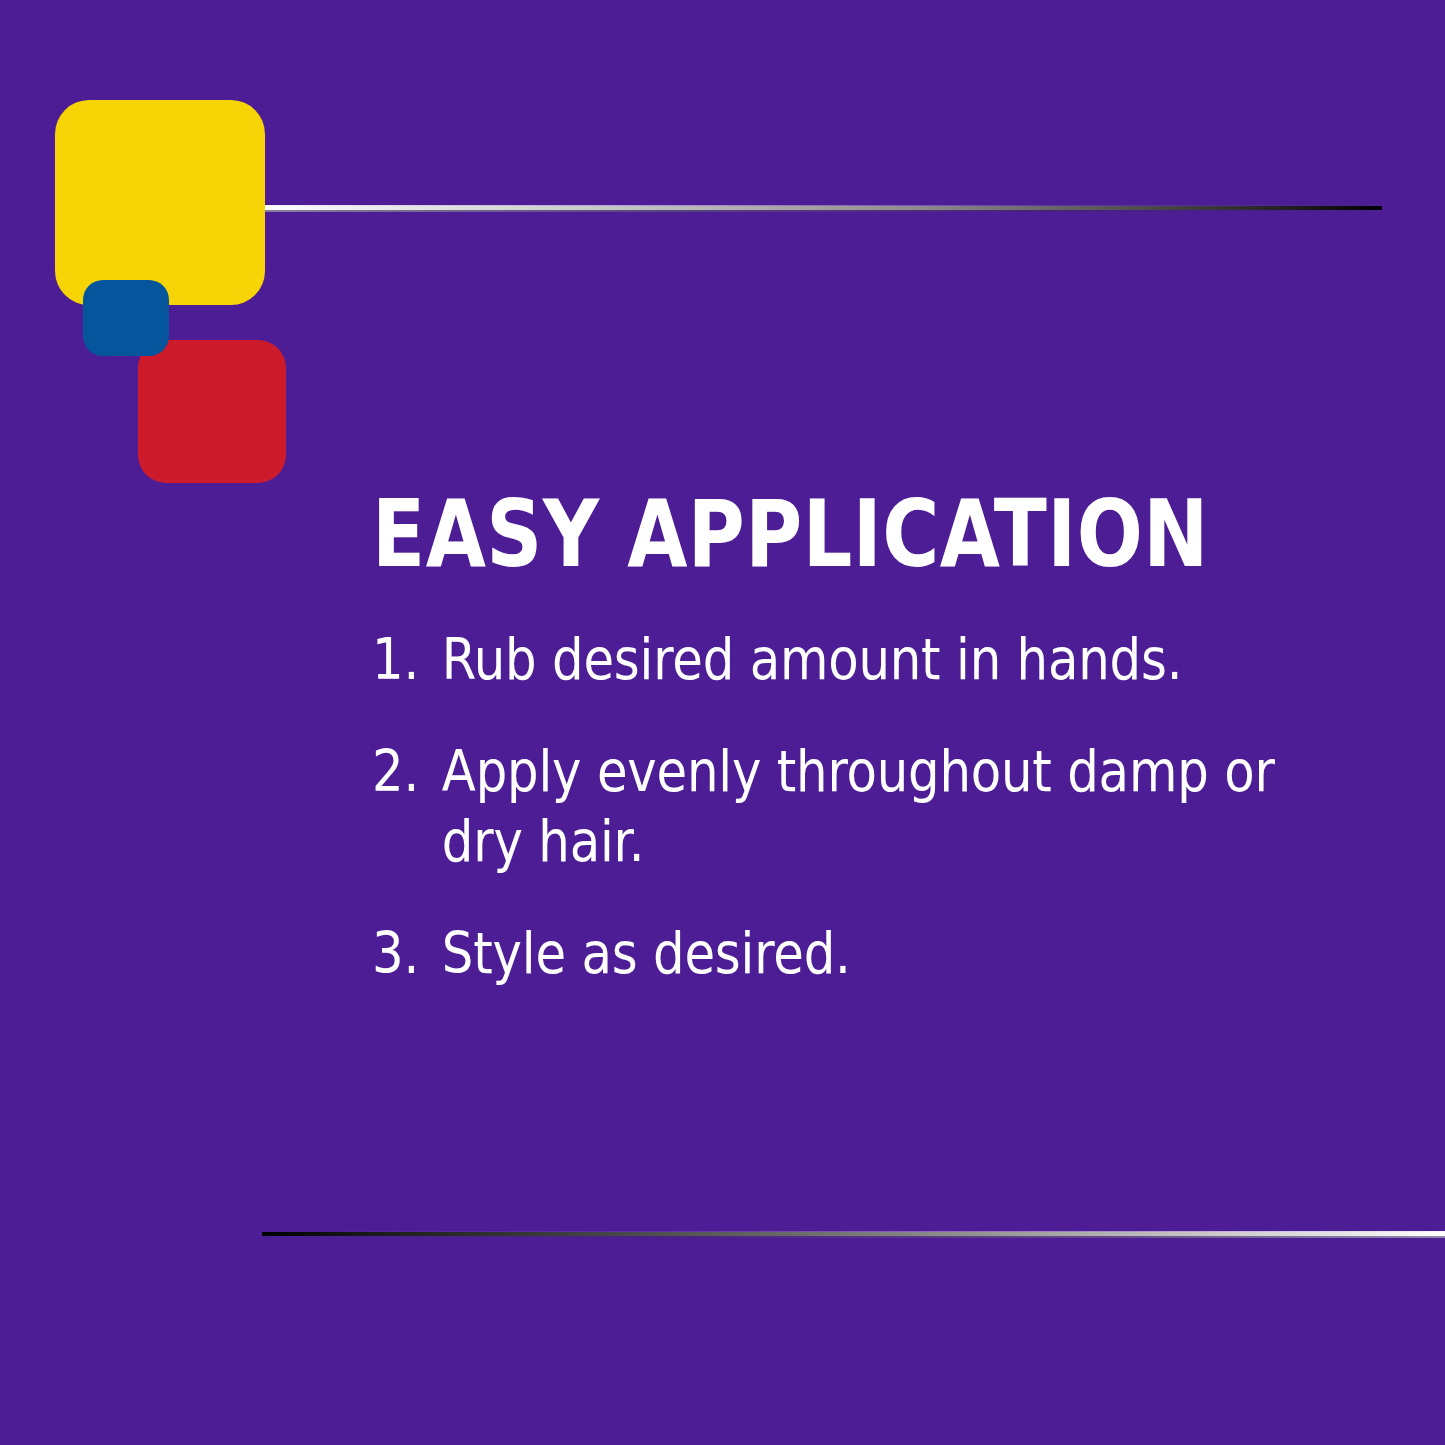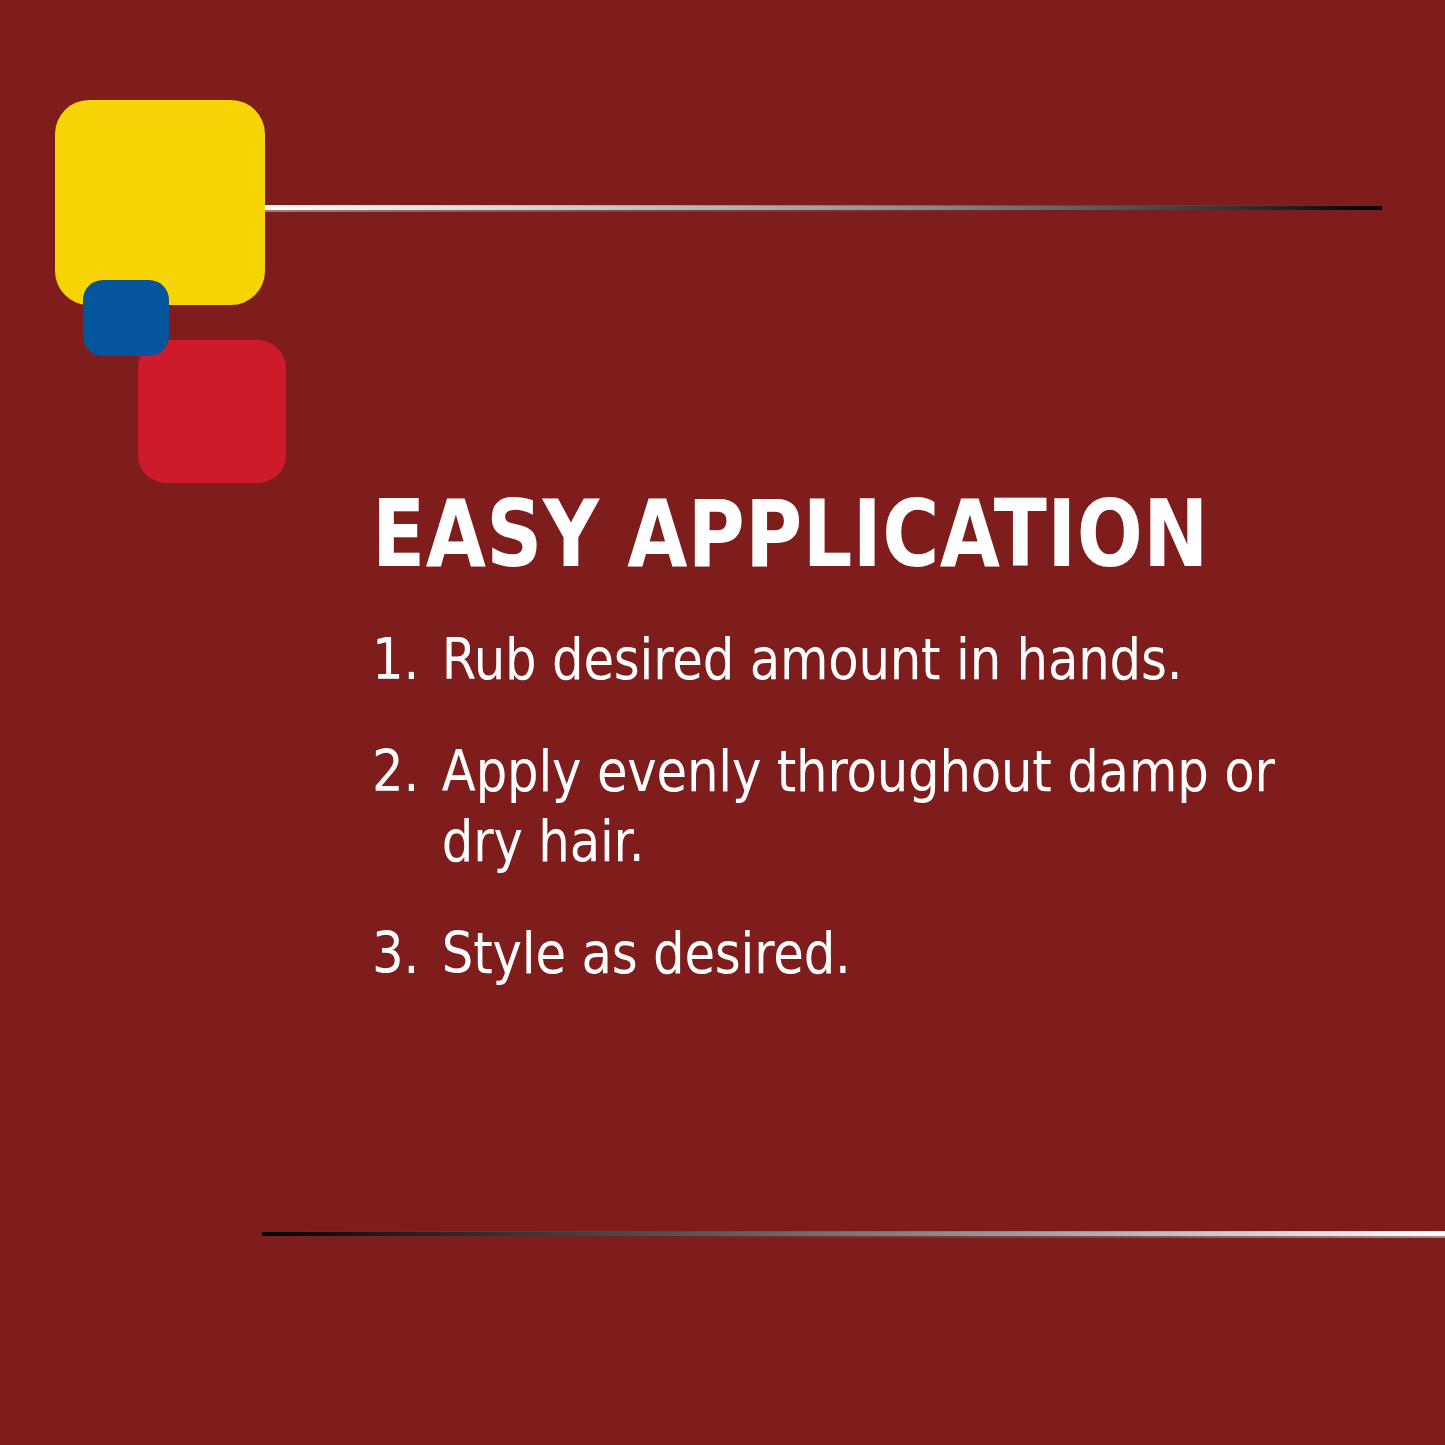--- a/index.html
+++ b/index.html
@@ -192,21 +192,21 @@
     width: 72px;
     text-align: left;
   }
   .step-text {
     flex: 1 1 auto;
   }
 </style>
 </head>
 <body>
 
-<div id="canvas" style="background: #7f1d1d;">
+<div id="canvas" style="background: #4c1d95;">
 
   <div class="rule" id="rule-top">
     <div class="rule-hi"></div>
     <div class="rule-core"></div>
     <div class="rule-lo"></div>
   </div>
 
   <div class="rule" id="rule-bottom">
     <div class="rule-hi"></div>
     <div class="rule-core"></div>

